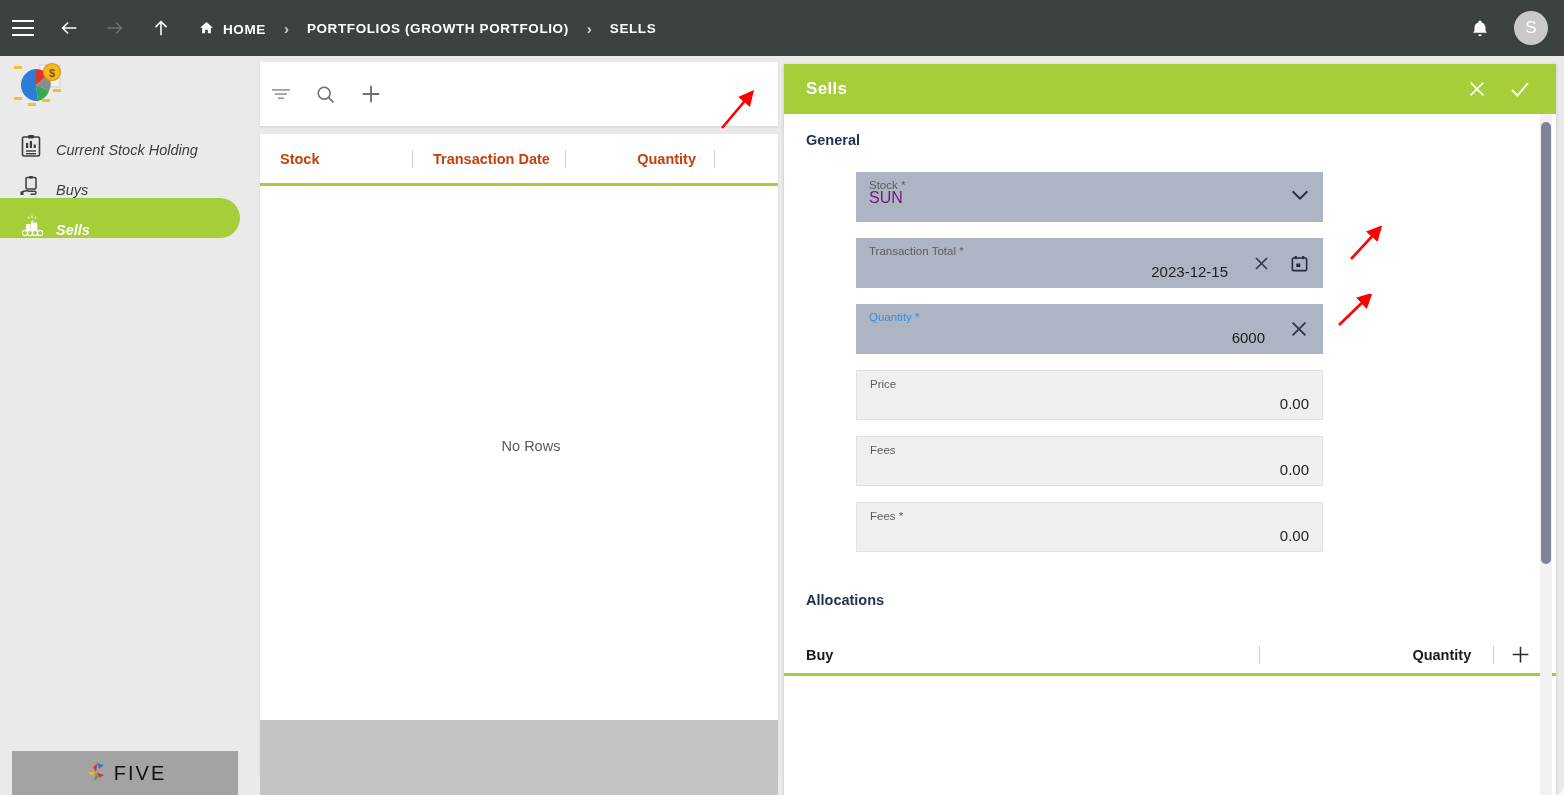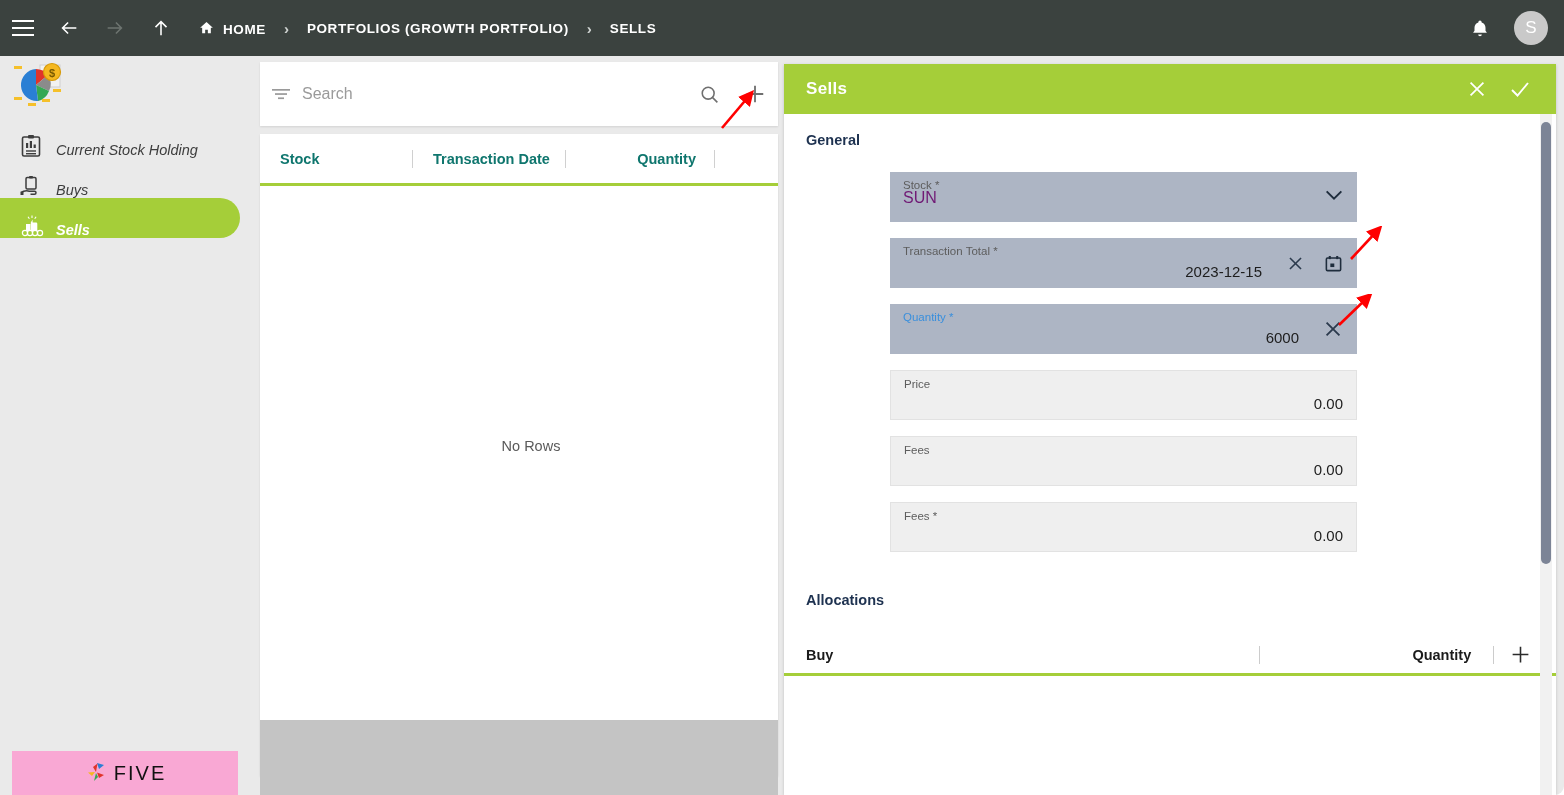--- a/index.html
+++ b/index.html
@@ -40,21 +40,21 @@
   .nav { margin-top:4px; }
   .nav-item {
     display:flex; align-items:flex-end; height:40px; margin:0 8px 0 0;
     border-radius:0 20px 20px 0; padding-left:14px; cursor:pointer;font-style:italic;
   }
   .nav-item.active { background:#a5ce39; }
   .nav-ic { width:34px; display:flex; align-items:center; justify-content:center; }
   .nav-label { font-size:14.5px; color:#3d3d3d; margin-left:8px; }
   .nav-item.active .nav-label { color:#ffffff; font-weight:bold; }
   .five-logo {
-    position:absolute; left:12px; bottom:0; width:226px; height:44px; background:#f9a8d4;
+    position:absolute; left:12px; bottom:0; width:226px; height:44px; background:#a3a3a3;
     display:flex; align-items:center; justify-content:center; gap:2px;
   }
   .five-word { font-size:20px; letter-spacing:2px; color:#111; font-family:"Liberation Sans", sans-serif; }
 
   
   .listpanel { position:absolute; left:260px; top:56px; width:518px; height:739px; }
   .search-card {
     position:absolute; left:0; top:6px; width:518px; height:64px; background:#fff;
     display:flex; align-items:center; box-shadow:0 1px 2px rgba(0,0,0,.10);
   }
@@ -64,42 +64,42 @@
     font-family:"Liberation Sans", sans-serif; background:transparent;
   }
   .search-in::placeholder { color:#9a9a9a; }
   .s-btn { width:46px; height:64px; display:flex; align-items:center; justify-content:center; cursor:pointer; }
 
   .grid-card {
     position:absolute; left:0; top:78px; width:518px; height:642px; background:#fff;
     box-shadow:0 1px 2px rgba(0,0,0,.10);
   }
   .grid-head { height:52px; display:flex; align-items:center; border-bottom:3px solid #a5ce39; }
-  .gh { font-size:14.5px; font-weight:bold; color:#0f766e; }
+  .gh { font-size:14.5px; font-weight:bold; color:#c2410c; }
   .gdiv { width:1px; height:18px; background:#d0d0d0; }
   .norows { position:absolute; left:0; top:0; width:100%; height:100%;
             display:flex; align-items:center; justify-content:center; font-size:14.5px; color:#5a5a5a;padding-left:24px; }
   .hscroll-track { position:absolute; left:0; bottom:18px; width:518px; height:14px; background:#f0f0f0; }
   .hscroll-thumb { position:absolute; left:3px; top:2px; width:437px; height:10px; background:#7c8496; border-radius:5px; cursor:pointer; }
   .footer-strip { position:absolute; left:0; bottom:0; width:518px; height:75px; background:#c4c4c4; }
 
   
   .formpanel { position:absolute; left:784px; top:64px; width:772px; height:731px; background:#fff;
                box-shadow:0 1px 3px rgba(0,0,0,.18); }
   .form-head {
     height:50px; background:#a5ce39; display:flex; align-items:center; padding:0 0 0 22px; color:#fff;
   }
   .form-title { font-size:17px; font-weight:bold; letter-spacing:.3px; }
   .fh-acts { margin-left:auto; display:flex; align-items:center; gap:20px; padding-right:24px; }
   .fh-btn { cursor:pointer; display:flex; align-items:center; justify-content:center; }
 
   .form-body { position:relative; height:681px; overflow:hidden; background:#fff; }
   .sec-title { font-size:14.5px; font-weight:bold; color:#1e3250; padding:18px 0 0 22px; }
 
-  .fields { margin-top:24px; padding-left:106px; }
+  .fields { margin-top:24px; padding-left:72px; }
   .fld { position:relative; width:467px; height:50px; margin-bottom:16px; }
   .fld.hl { background:#adb5c4; }
   .fld.norm { background:#efefef; border:1px solid #e2e2e2; }
   .fld .lbl { position:absolute; left:13px; top:7px; font-size:11.5px; color:#5d5d5d; }
   .fld.q .lbl { color:#3a8fdc; }
   .fld .val-l { position:absolute; left:13px; top:17px; font-size:16px; color:#701a75; }
   .fld .val-r { position:absolute; right:13px; bottom:7px; font-size:15px; color:#1d1d1d; }
   .fld .val-r2 { position:absolute; right:95px; bottom:8px; font-size:15px; color:#1d1d1d; }
   .fld .val-r3 { position:absolute; right:58px; bottom:8px; font-size:15px; color:#1d1d1d; }
   .ic-btn { position:absolute; cursor:pointer; display:flex; align-items:center; justify-content:center; }
@@ -253,21 +253,20 @@
   <div class="listpanel">
 
     <div class="search-card">
       <span class="filter-ic">
         <svg width="20" height="14" viewBox="0 0 20 14">
           <rect x="1" y="2" width="18" height="1.7" fill="#9a9a9a"></rect>
           <rect x="4" y="6.2" width="12" height="1.7" fill="#9a9a9a"></rect>
           <rect x="7" y="10.4" width="6" height="1.7" fill="#9a9a9a"></rect>
         </svg>
       </span>
-      <input class="search-in" value="" placeholder="Search" style="">
       <span class="s-btn">
         <svg width="21" height="21" viewBox="0 0 24 24">
           <circle cx="10.5" cy="10.5" r="6.8" fill="none" stroke="#6f6f6f" stroke-width="1.8"></circle>
           <path d="M15.6 15.6 L21 21" stroke="#6f6f6f" stroke-width="1.8" fill="none"></path>
         </svg>
       </span>
       <span class="s-btn">
         <svg width="22" height="22" viewBox="0 0 24 24">
           <path d="M12 3 V21 M3 12 H21" stroke="#6f6f6f" stroke-width="2" fill="none"></path>
         </svg>

